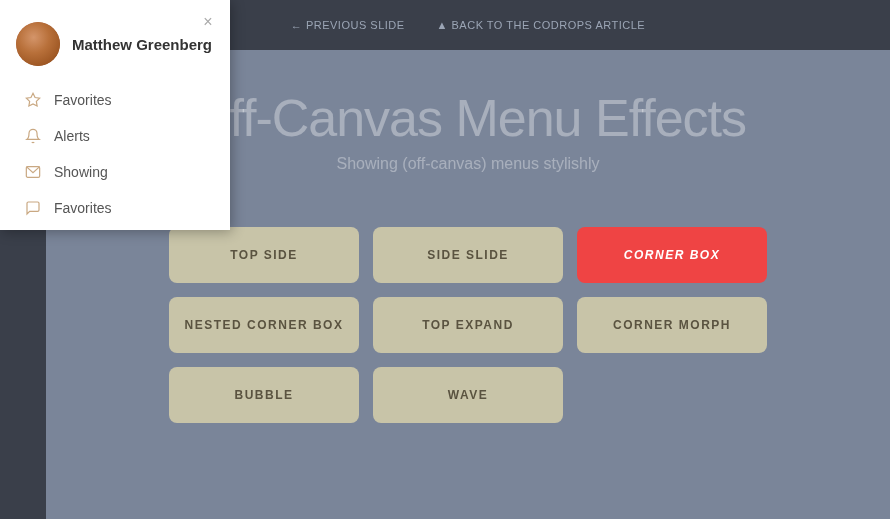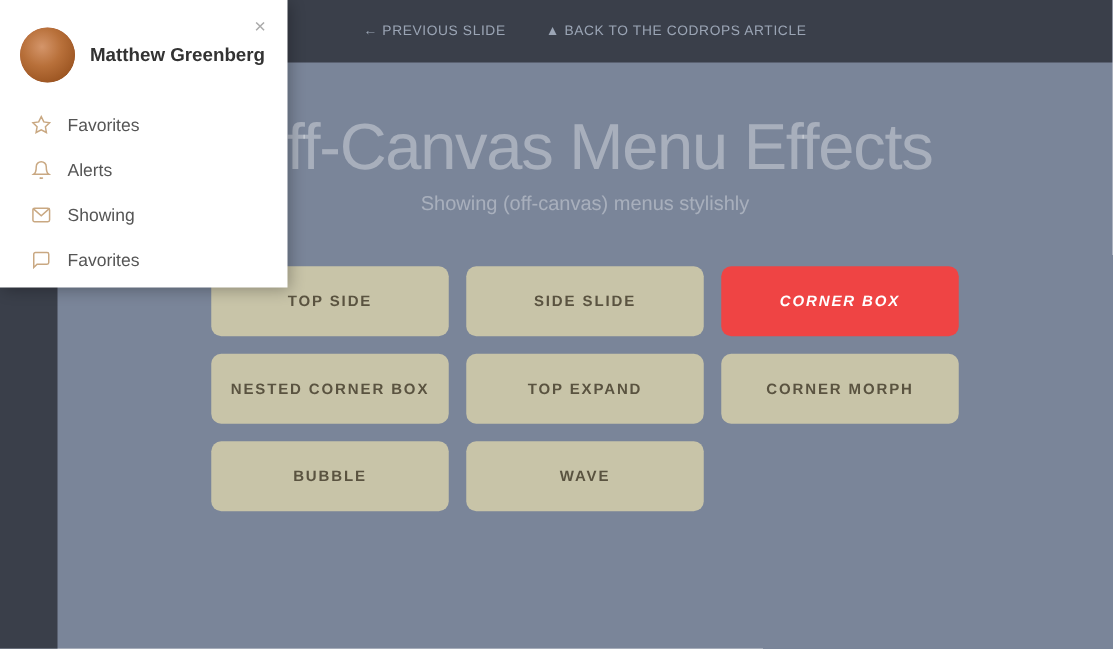--- a/index.html
+++ b/index.html
@@ -167,21 +167,21 @@
       margin-top: 8px;
       text-align: left;
     }
 
     
     .buttons-grid {
       display: grid;
       grid-template-columns: repeat(3, 190px);
       grid-template-rows: repeat(3, 56px);
       gap: 14px;
-      margin-top: 10px;
+      margin-top: 24px;
     }
 
     .demo-btn {
       border-radius: 8px;
       border: none;
       background-color: #c8c4a8;
       color: #5a5340;
       font-size: 12px;
       font-weight: 700;
       letter-spacing: 1.5px;

